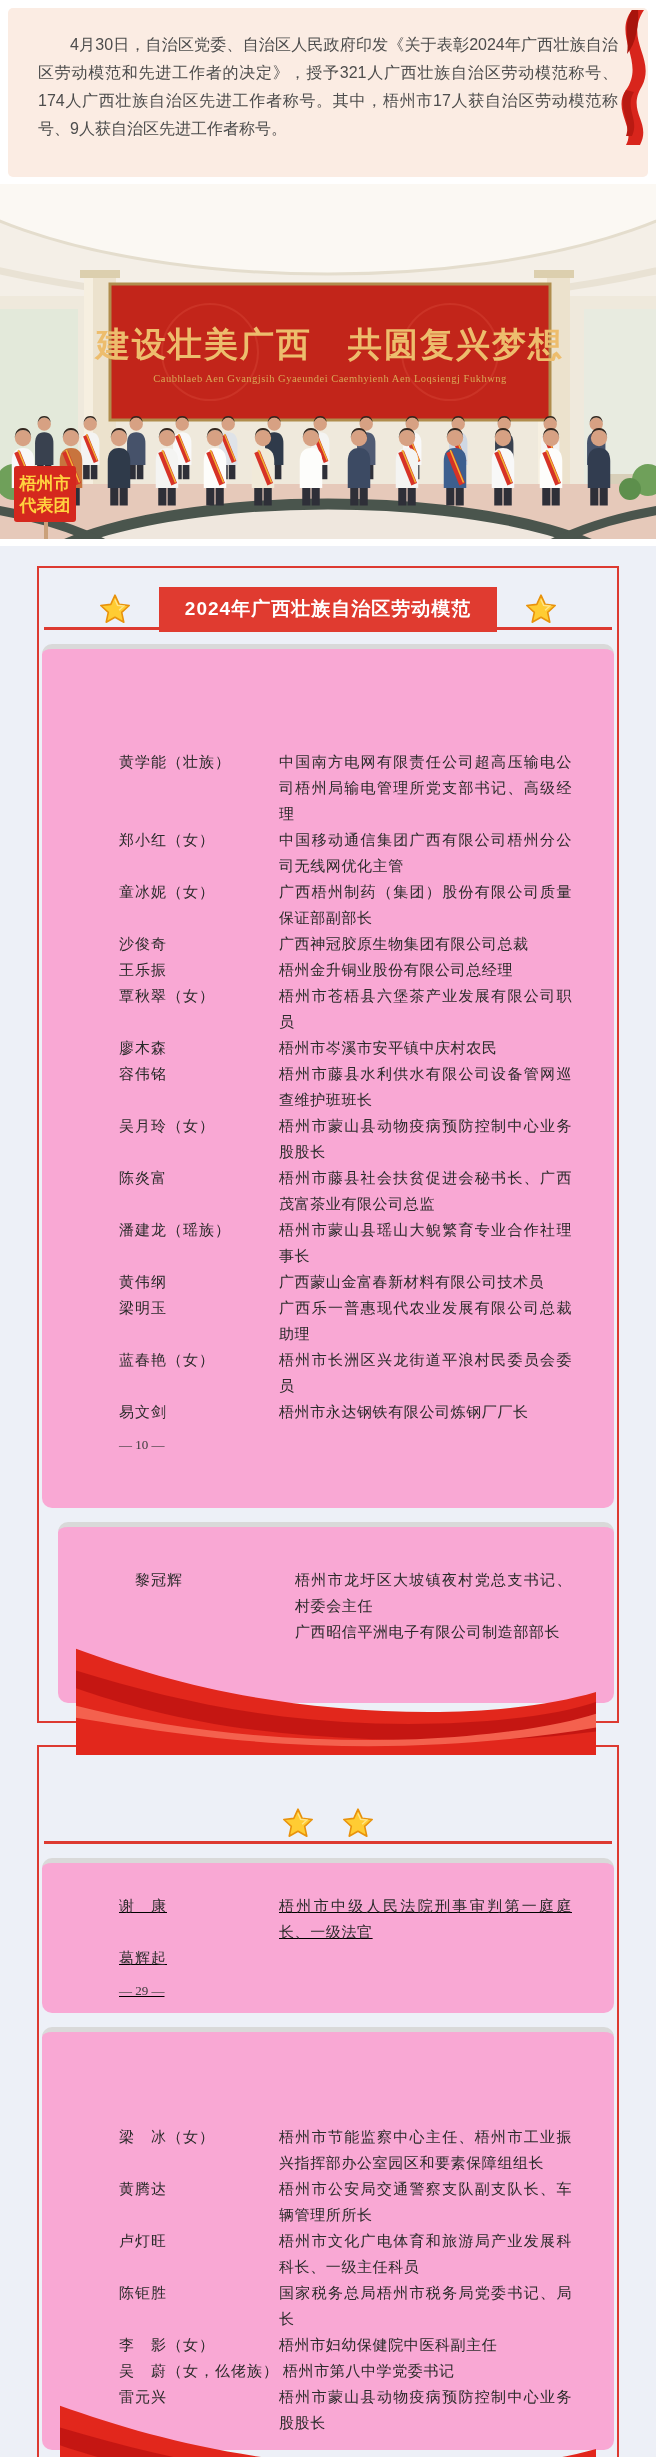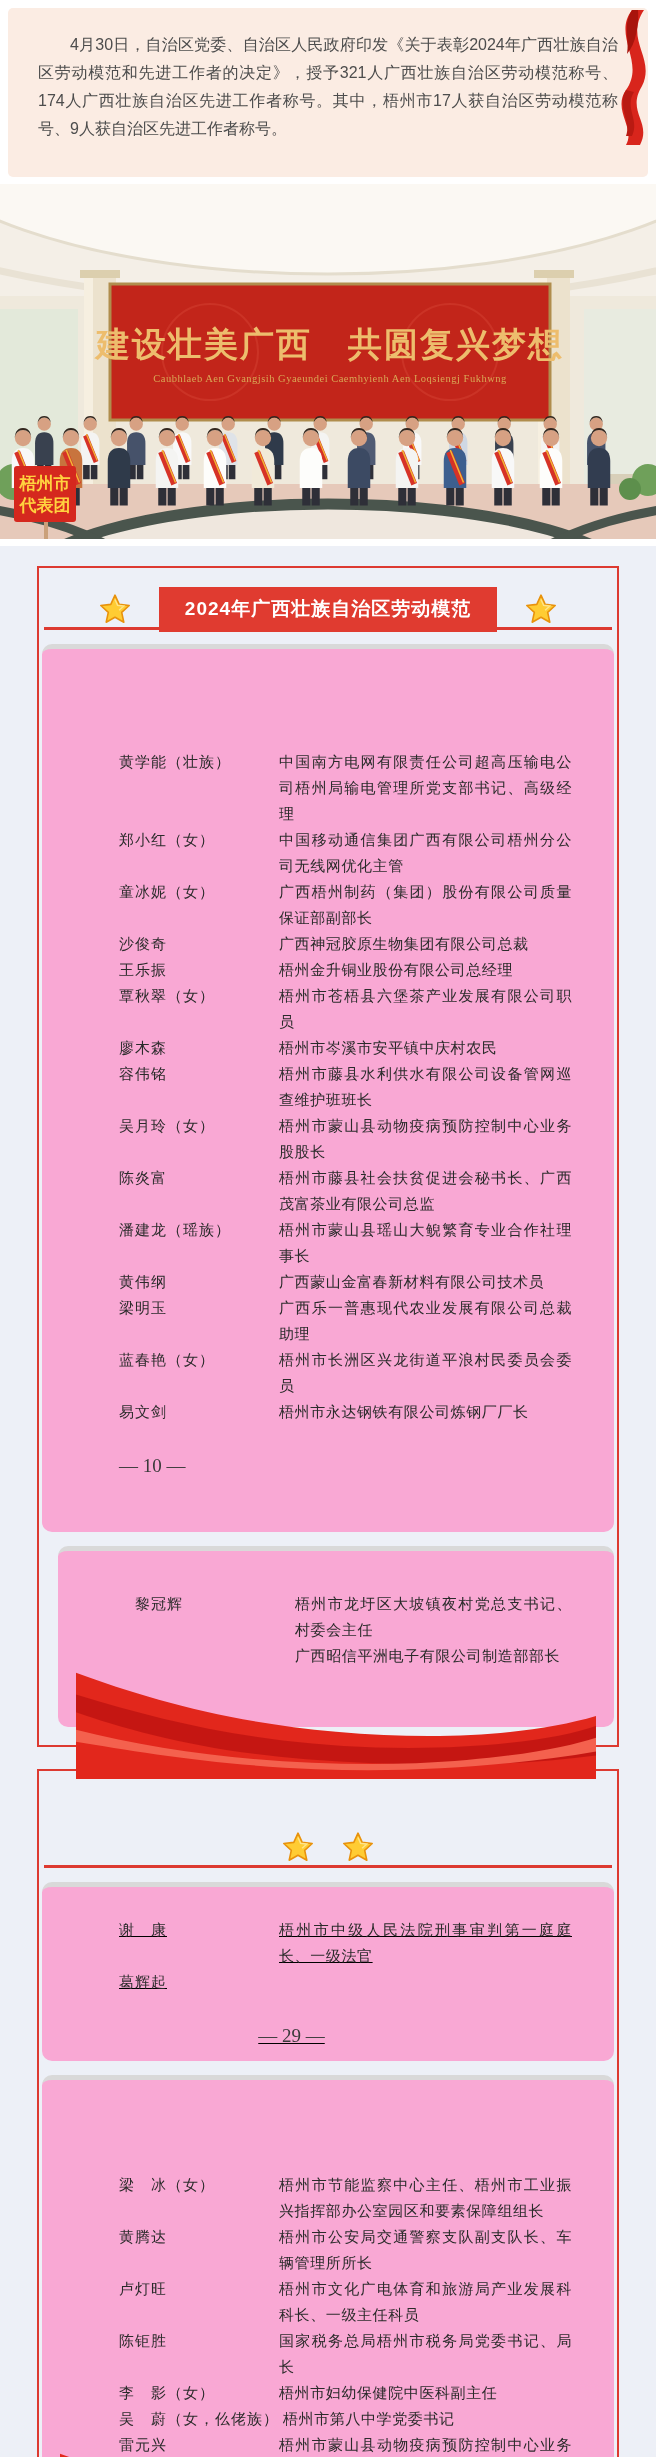--- a/index.html
+++ b/index.html
@@ -34,23 +34,23 @@
   .pad-s1p1{padding:100px 42px 55px 77px;}
   .pad-s1p2{padding:40px 42px 58px 77px;margin-left:16px;}
   .pad-s2p1{padding:30px 42px 14px 77px;text-decoration:underline;}
   .pad-s2p2{padding:92px 42px 14px 77px;}
 
   .row{display:flex;font-family:"Liberation Serif",serif;font-size:15px;
        line-height:26px;color:#2b2b2b;}
   .ename{flex:0 0 160px;letter-spacing:1px;}
   .row.wide .ename{flex:0 0 auto;padding-right:4px;text-align:right;}
   .edesc{flex:1;text-align:justify;letter-spacing:0.6px;}
-  .pagenum{font-family:"Liberation Serif",serif;font-size:19px;color:#3a3a3a;
-           margin-top:30px;}
-  .pagenum.right{text-align:center;padding-right:108px;}
+  .pagenum{font-family:"Liberation Serif",serif;font-size:13px;color:#3a3a3a;
+           margin-top:12px;}
+  .pagenum.right{text-align:left;padding-right:108px;}
 
   .ribbon-wrap{position:absolute;left:18px;right:18px;height:118px;pointer-events:none;}
   .ribbon-s1{bottom:-52px;}
   .ribbon-s2{bottom:-62px;}
   .ribbon-wrap svg{width:100%;height:100%;display:block;}
 </style>
 </head>
 <body>
 
 <section class="intro">

